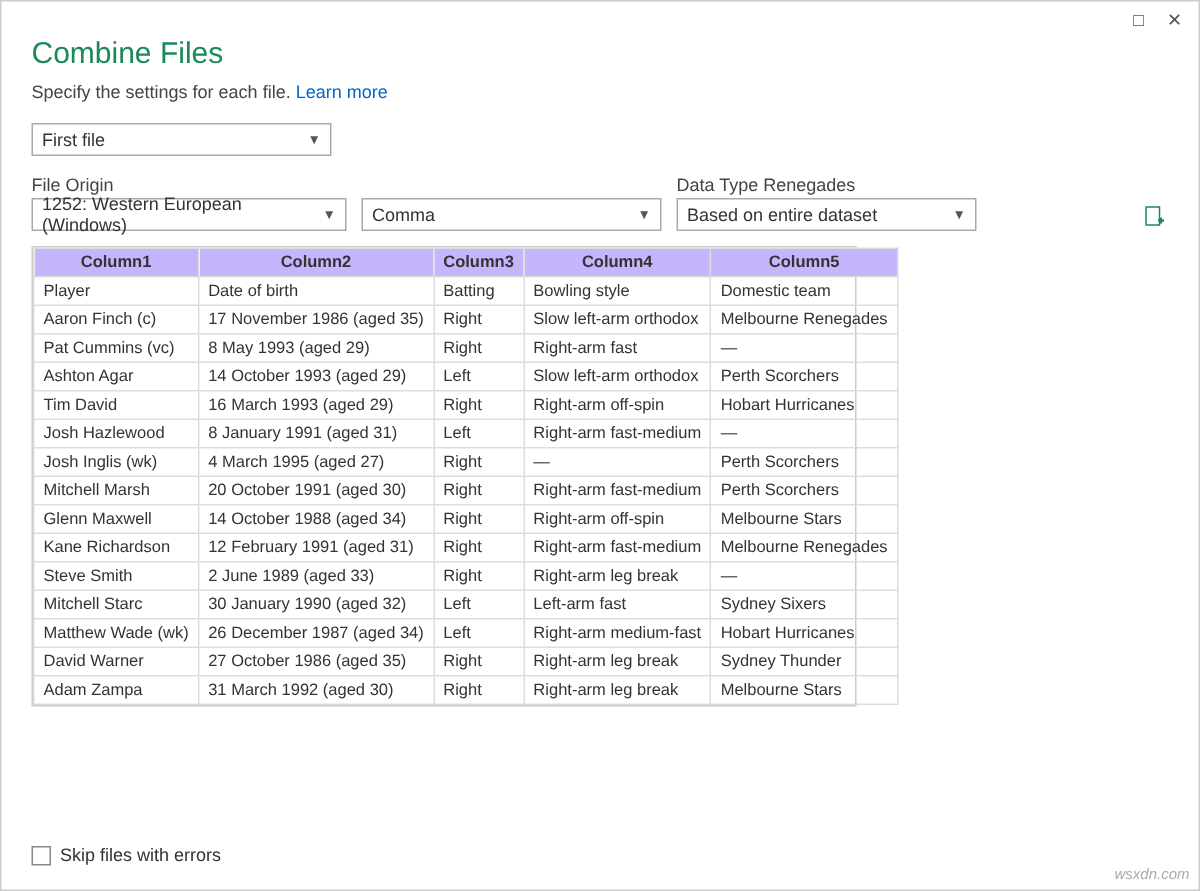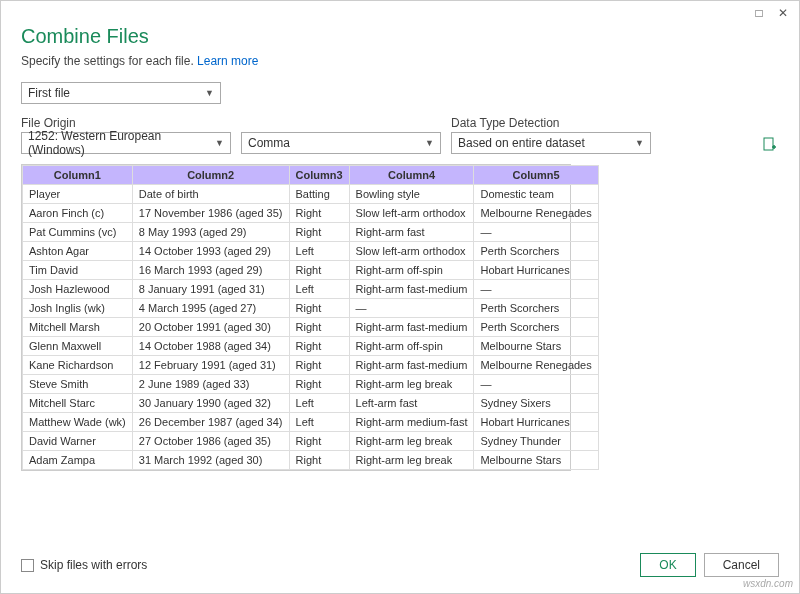--- a/index.html
+++ b/index.html
@@ -57,21 +57,21 @@
         <span class="chev">▼</span>
       </div>
     </div>
     <div class="col-delim">
       <div class="dropdown">
         <span>Comma</span>
         <span class="chev">▼</span>
       </div>
     </div>
     <div class="col-detect">
-      <span class="label">Data Type Detection</span>
+      <span class="label">Data Type Renegades</span>
       <div class="dropdown">
         <span>Based on entire dataset</span>
         <span class="chev">▼</span>
       </div>
     </div>
     <div class="insert-icon">
       <svg width="16" height="16" viewBox="0 0 16 16">
           <rect x="2" y="1" width="9" height="12" fill="none" stroke="#1a8a5a" stroke-width="1"></rect>
           <path d="M10 10 l4 0 m-2 -2 l0 4" stroke="#1a8a5a" stroke-width="1.5"></path>
         </svg>
@@ -196,19 +196,15 @@
             <td class="col-c5">Melbourne Stars</td>
           </tr>
         </tbody>
     </table>
   </div>
 </div>
 
 <div class="footer">
   <div class="checkbox"></div>
   <span>Skip files with errors</span>
-  <div style="margin-left:auto; display:flex;">
-    <div class="btn ok">OK</div>
-    <div class="btn">Cancel</div>
-  </div>
 </div>
 
 <div class="watermark">wsxdn.com</div>
 
 </body></html>

